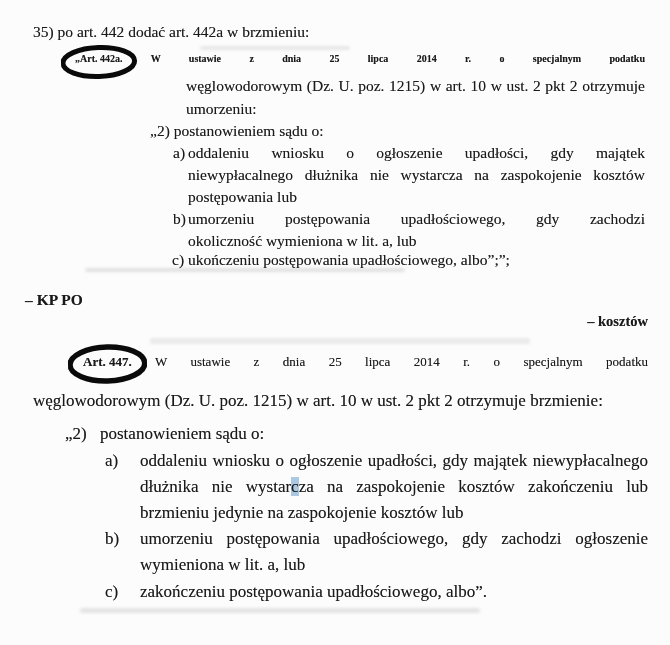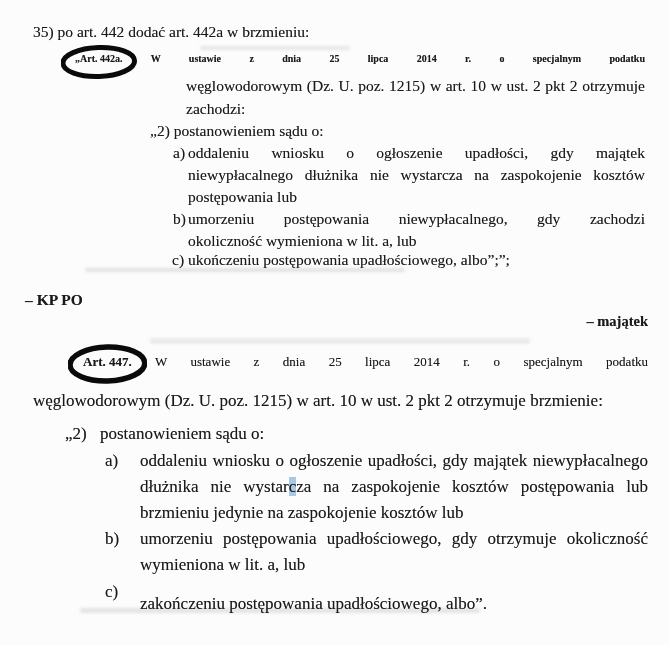--- a/index.html
+++ b/index.html
@@ -44,60 +44,60 @@
 
   <div class="ln s1 nl" style="left:33px;top:22px">35) po art. 442 dodać art. 442a w brzmieniu:</div>
 
   <div class="ln s1 jl" style="left: 75px; top: 53px; width: 570px; font-size: 10px; font-weight: bold;">
     <span class="circled"><svg class="oval o1" viewBox="0 0 100 34" preserveAspectRatio="none">
           <ellipse cx="50" cy="17" rx="47.5" ry="14.5"></ellipse>
         </svg><span>„Art. 442a.</span></span>
     <span>W ustawie z dnia 25 lipca 2014 r. o specjalnym podatku</span>
   </div>
   <div class="ln s1 jl" style="left:186px;top:76px;width:459px">węglowodorowym (Dz. U. poz. 1215) w art. 10 w ust. 2 pkt 2 otrzymuje</div>
-  <div class="ln s1 nl" style="left:186px;top:99px">zachodzi:</div>
+  <div class="ln s1 nl" style="left:186px;top:99px">umorzeniu:</div>
 
   <div class="ln s1 nl" style="left:150px;top:121px">„2) postanowieniem sądu o:</div>
 
   <div class="ln s1" style="left:173px;top:143px">a)</div>
   <div class="ln s1 jl" style="left:188px;top:143px;width:457px">oddaleniu wniosku o ogłoszenie upadłości, gdy majątek</div>
   <div class="ln s1 jl" style="left:188px;top:165px;width:457px">niewypłacalnego dłużnika nie wystarcza na zaspokojenie kosztów</div>
   <div class="ln s1 nl" style="left:188px;top:187px">postępowania lub</div>
 
   <div class="ln s1" style="left:173px;top:209px">b)</div>
-  <div class="ln s1 jl" style="left:188px;top:209px;width:457px">umorzeniu postępowania niewypłacalnego, gdy zachodzi</div>
+  <div class="ln s1 jl" style="left:188px;top:209px;width:457px">umorzeniu postępowania upadłościowego, gdy zachodzi</div>
   <div class="ln s1 nl" style="left:188px;top:231px">okoliczność wymieniona w lit. a, lub</div>
 
   <div class="ln s1 nl" style="left:172px;top:250px">
     <span>c)</span>
     <span>ukończeniu postępowania upadłościowego, albo”;”;</span>
   </div>
 
   <div class="ln s1 b nl" style="left:25px;top:278px">– KP PO</div>
-  <div class="ln b nl right" style="right:22px;top:300px;font-size:14.5px">– majątek</div>
+  <div class="ln b nl right" style="right:22px;top:300px;font-size:14.5px">– kosztów</div>
 
   <div class="ln s2 jl" style="left: 83px; top: 354px; width: 565px; font-size: 13px;">
     <span class="circled"><svg class="oval o2" viewBox="0 0 100 40" preserveAspectRatio="none">
           <ellipse cx="50" cy="20" rx="47.5" ry="17"></ellipse>
         </svg><span class="b">Art. 447.</span></span>
     <span>W ustawie z dnia 25 lipca 2014 r. o specjalnym podatku</span>
   </div>
   <div class="ln s2 nl" style="left:33px;top:390px">węglowodorowym (Dz. U. poz. 1215) w art. 10 w ust. 2 pkt 2 otrzymuje brzmienie:</div>
 
   <div class="ln s2 nl" style="left:65px;top:423px">
     <span class="mk2">„2)</span><span>postanowieniem sądu o:</span>
   </div>
 
   <div class="ln s2" style="left:105px;top:450px">a)</div>
   <div class="ln s2 jl" style="left:140px;top:450px;width:508px">oddaleniu wniosku o ogłoszenie upadłości, gdy majątek niewypłacalnego</div>
   <div class="ln s2 jl" style="left:140px;top:476px;width:508px">
-    <span>dłużnika nie wystar</span><span class="hl">c</span><span>za na zaspokojenie kosztów postępowania lub</span>
+    <span>dłużnika nie wystar</span><span class="hl">c</span><span>za na zaspokojenie kosztów zakończeniu lub</span>
   </div>
   <div class="ln s2 nl" style="left:140px;top:502px">brzmieniu jedynie na zaspokojenie kosztów lub</div>
 
   <div class="ln s2" style="left:105px;top:528px">b)</div>
-  <div class="ln s2 jl" style="left:140px;top:528px;width:508px">umorzeniu postępowania upadłościowego, gdy otrzymuje okoliczność</div>
+  <div class="ln s2 jl" style="left:140px;top:528px;width:508px">umorzeniu postępowania upadłościowego, gdy zachodzi ogłoszenie</div>
   <div class="ln s2 nl" style="left:140px;top:554px">wymieniona w lit. a, lub</div>
 
   <div class="ln s2" style="left:105px;top:581px">c)</div>
-  <div class="ln s2 nl" style="left:140px;top:593px">zakończeniu postępowania upadłościowego, albo”.</div>
+  <div class="ln s2 nl" style="left:140px;top:581px">zakończeniu postępowania upadłościowego, albo”.</div>
 
 </div>
 
 </body></html>

